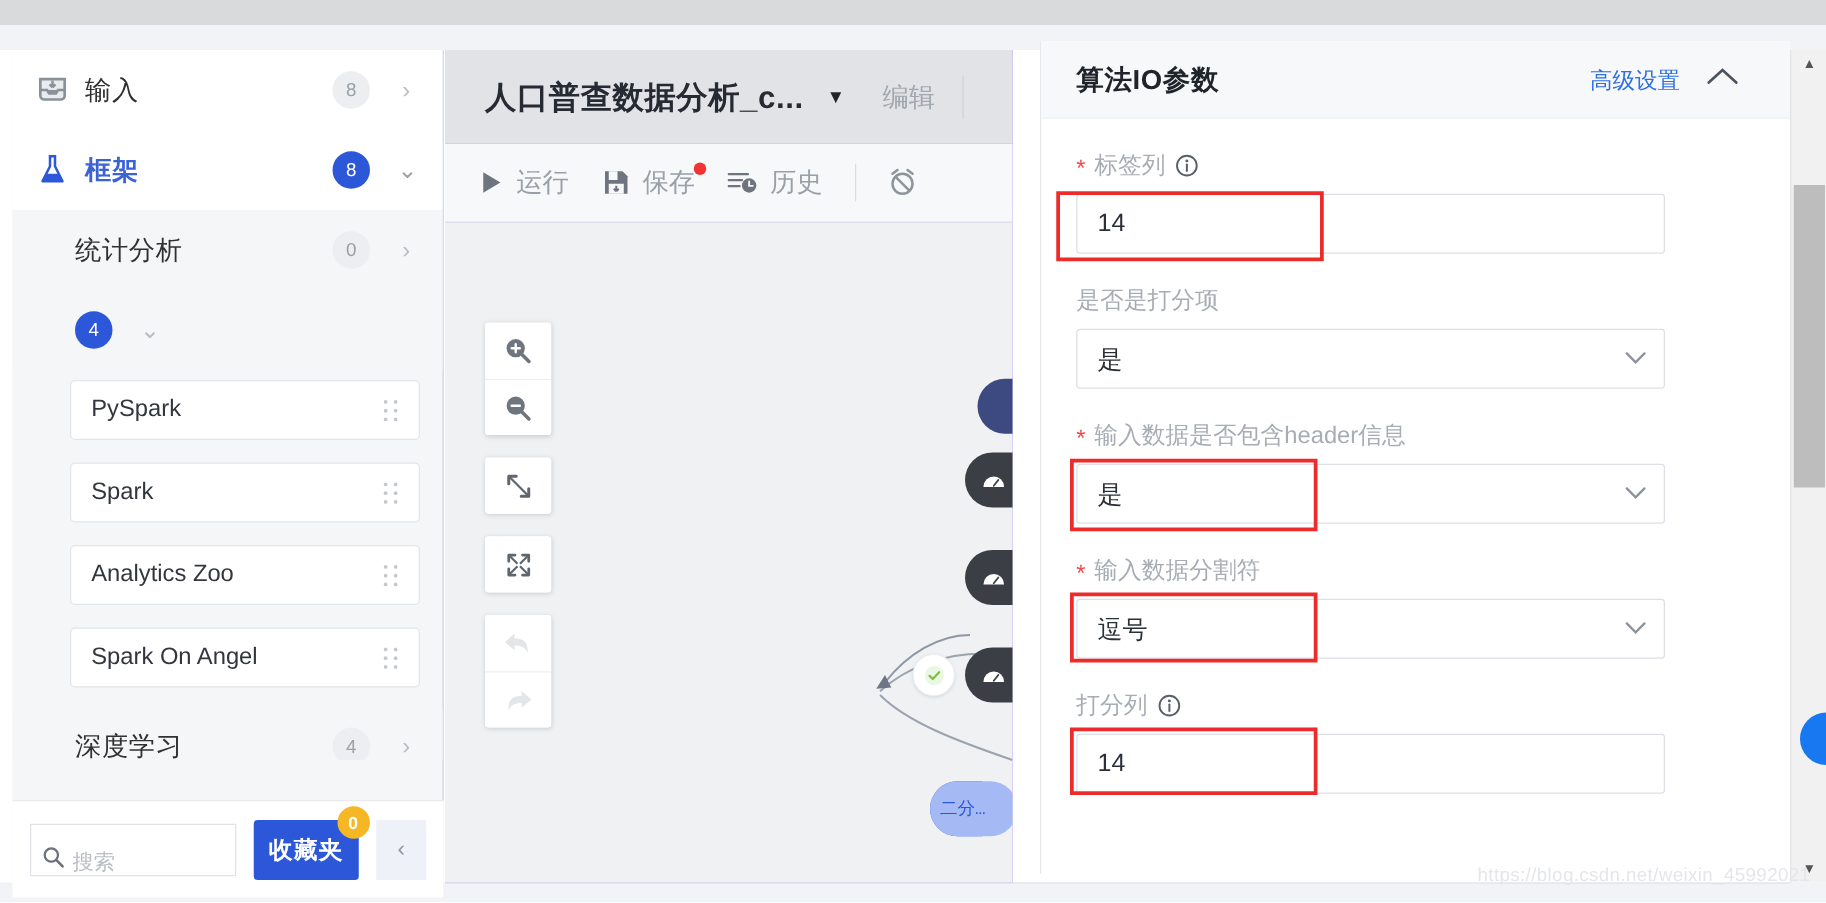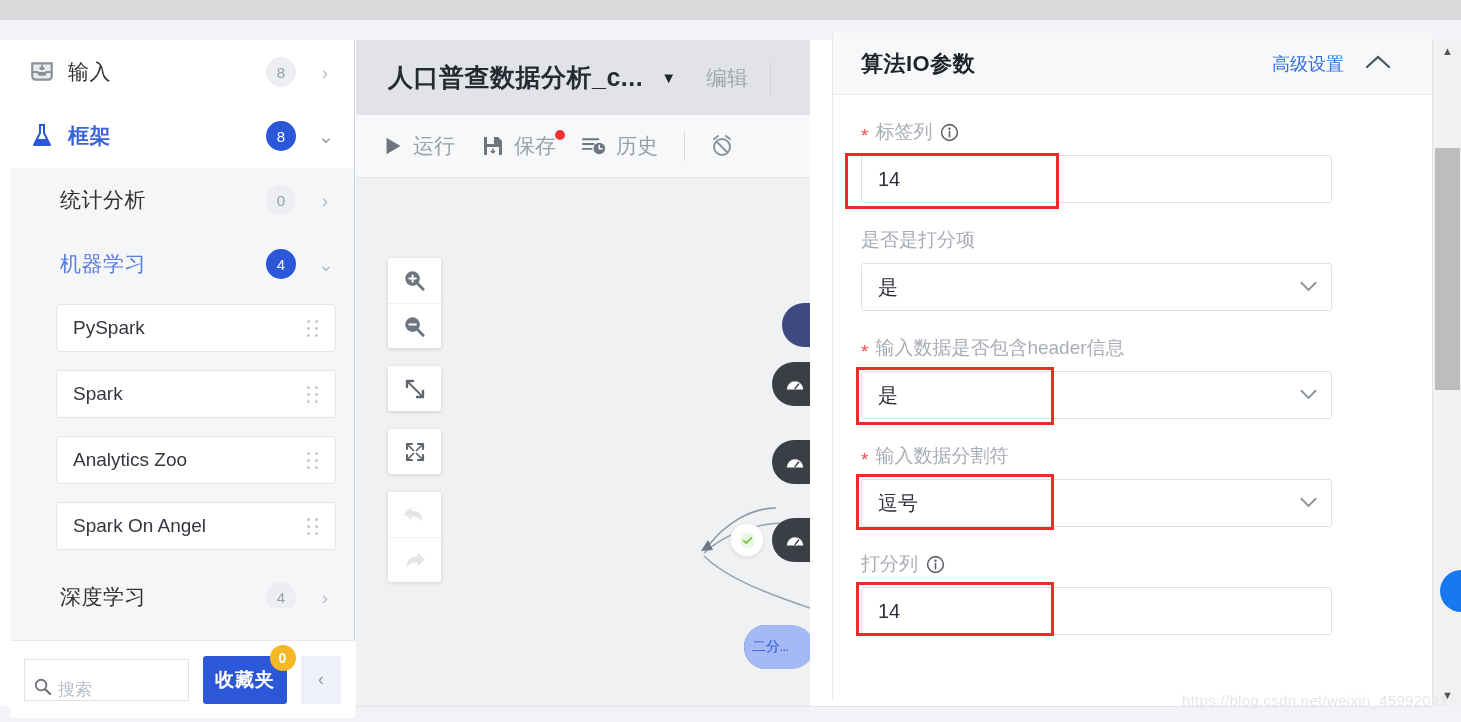--- a/index.html
+++ b/index.html
@@ -233,21 +233,20 @@
       <span class="chev down active">⌄</span>
     </div>
 
     <div class="sb-row level1">
       <span class="sb-label">统计分析</span>
       <span class="badge grey">0</span>
       <span class="chev">›</span>
     </div>
 
     <div class="sb-row level1">
-      <span class="sb-label accent-soft">机器学习</span>
       <span class="badge blue">4</span>
       <span class="chev down">⌄</span>
     </div>
 
     <div class="card-list">
       <div class="item-card">
         <span class="txt">PySpark</span>
         <span class="grip">
             <i></i>
             <i></i>

